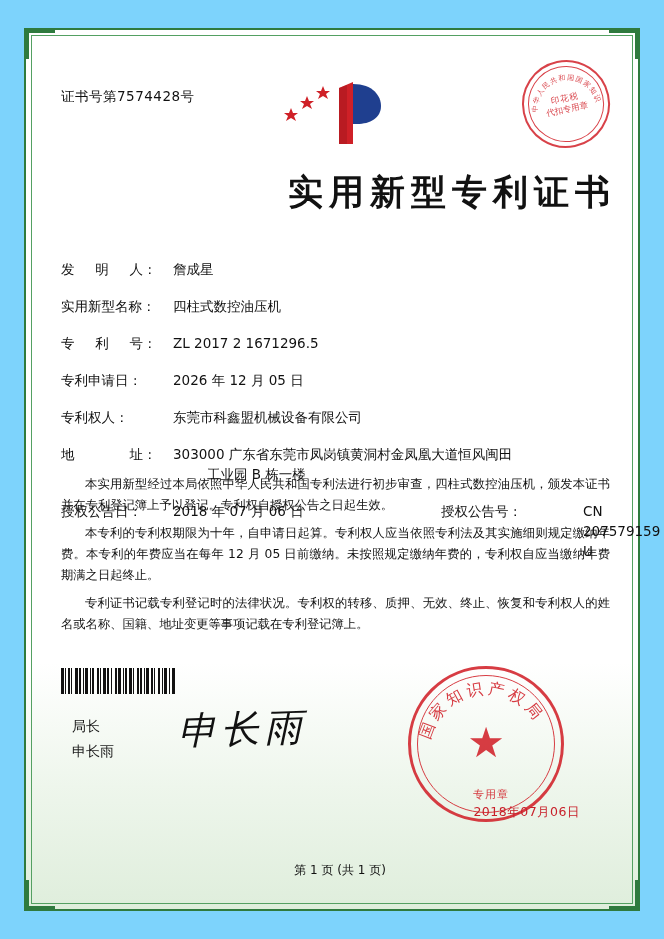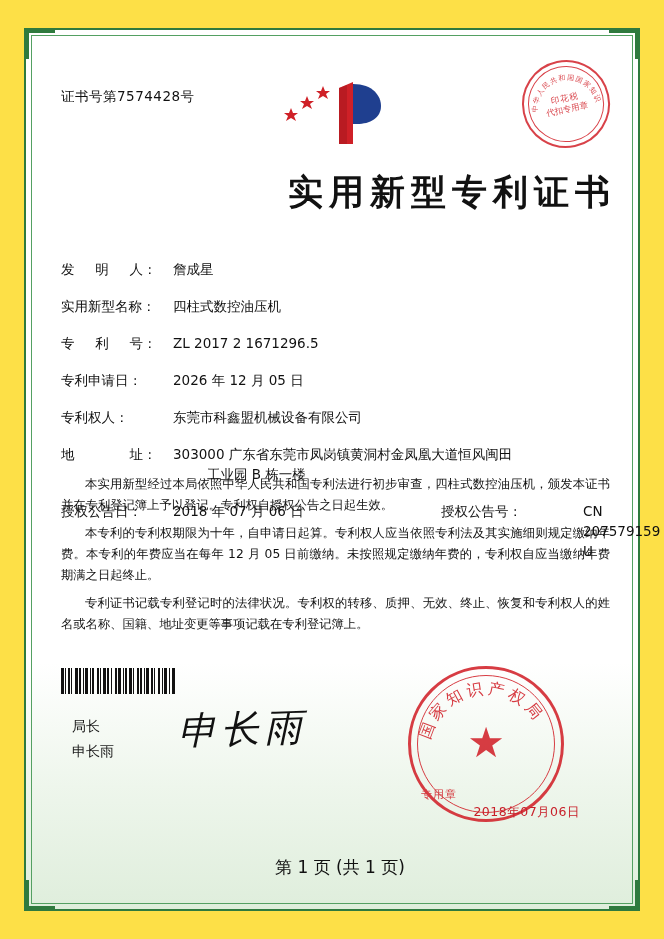--- a/index.html
+++ b/index.html
@@ -11,21 +11,21 @@
     width: 664px;
     height: 939px;
     font-family: "DejaVu Sans", "Liberation Sans", sans-serif;
     color: #1a1a1a;
     position: relative;
     overflow: hidden;
   }
   .page {
     position: absolute;
     inset: 0;
-    background: #fde047;
+    background: #7dd3fc;
     text-decoration: underline;
   }
   
   .frame-outer {
     position: absolute;
     left: 24px; top: 28px; right: 24px; bottom: 28px;
     border: 2px solid #2f7a3e;
     background:
       linear-gradient(to bottom, #ffffff 0%, #ffffff 72%, #eef6ec 86%, #dfeedc 100%);
   }
@@ -234,39 +234,39 @@
     left: 50%; top: 50%;
     transform: translate(-50%, -52%);
     font-size: 42px;
     line-height: 42px;
     color: #d2222a;
   }
   .seal .bottom-text {
     position: absolute;
     left: 10px; right: 0;
     bottom: 17px;
-    text-align: left;
+    text-align: center;
     font-size: 11px;
     letter-spacing: 1px;
   }
   .seal-date {
     position: absolute;
     right: 36px;
     top: 750px;
     font-size: 12.5px;
     color: #c8202a;
     letter-spacing: 0.5px;
   }
 
   .page-no {
     position: absolute;
     left: 16px; right: 0;
     bottom: 6px;
     text-align: center;
-    font-size: 17px;
+    font-size: 12px;
     color: #111;
   }
 </style>
 </head>
 <body>
 
 <div class="page">
   <div class="frame-outer"></div>
   <div class="frame-inner"></div>
   <div class="corner tl"></div>

